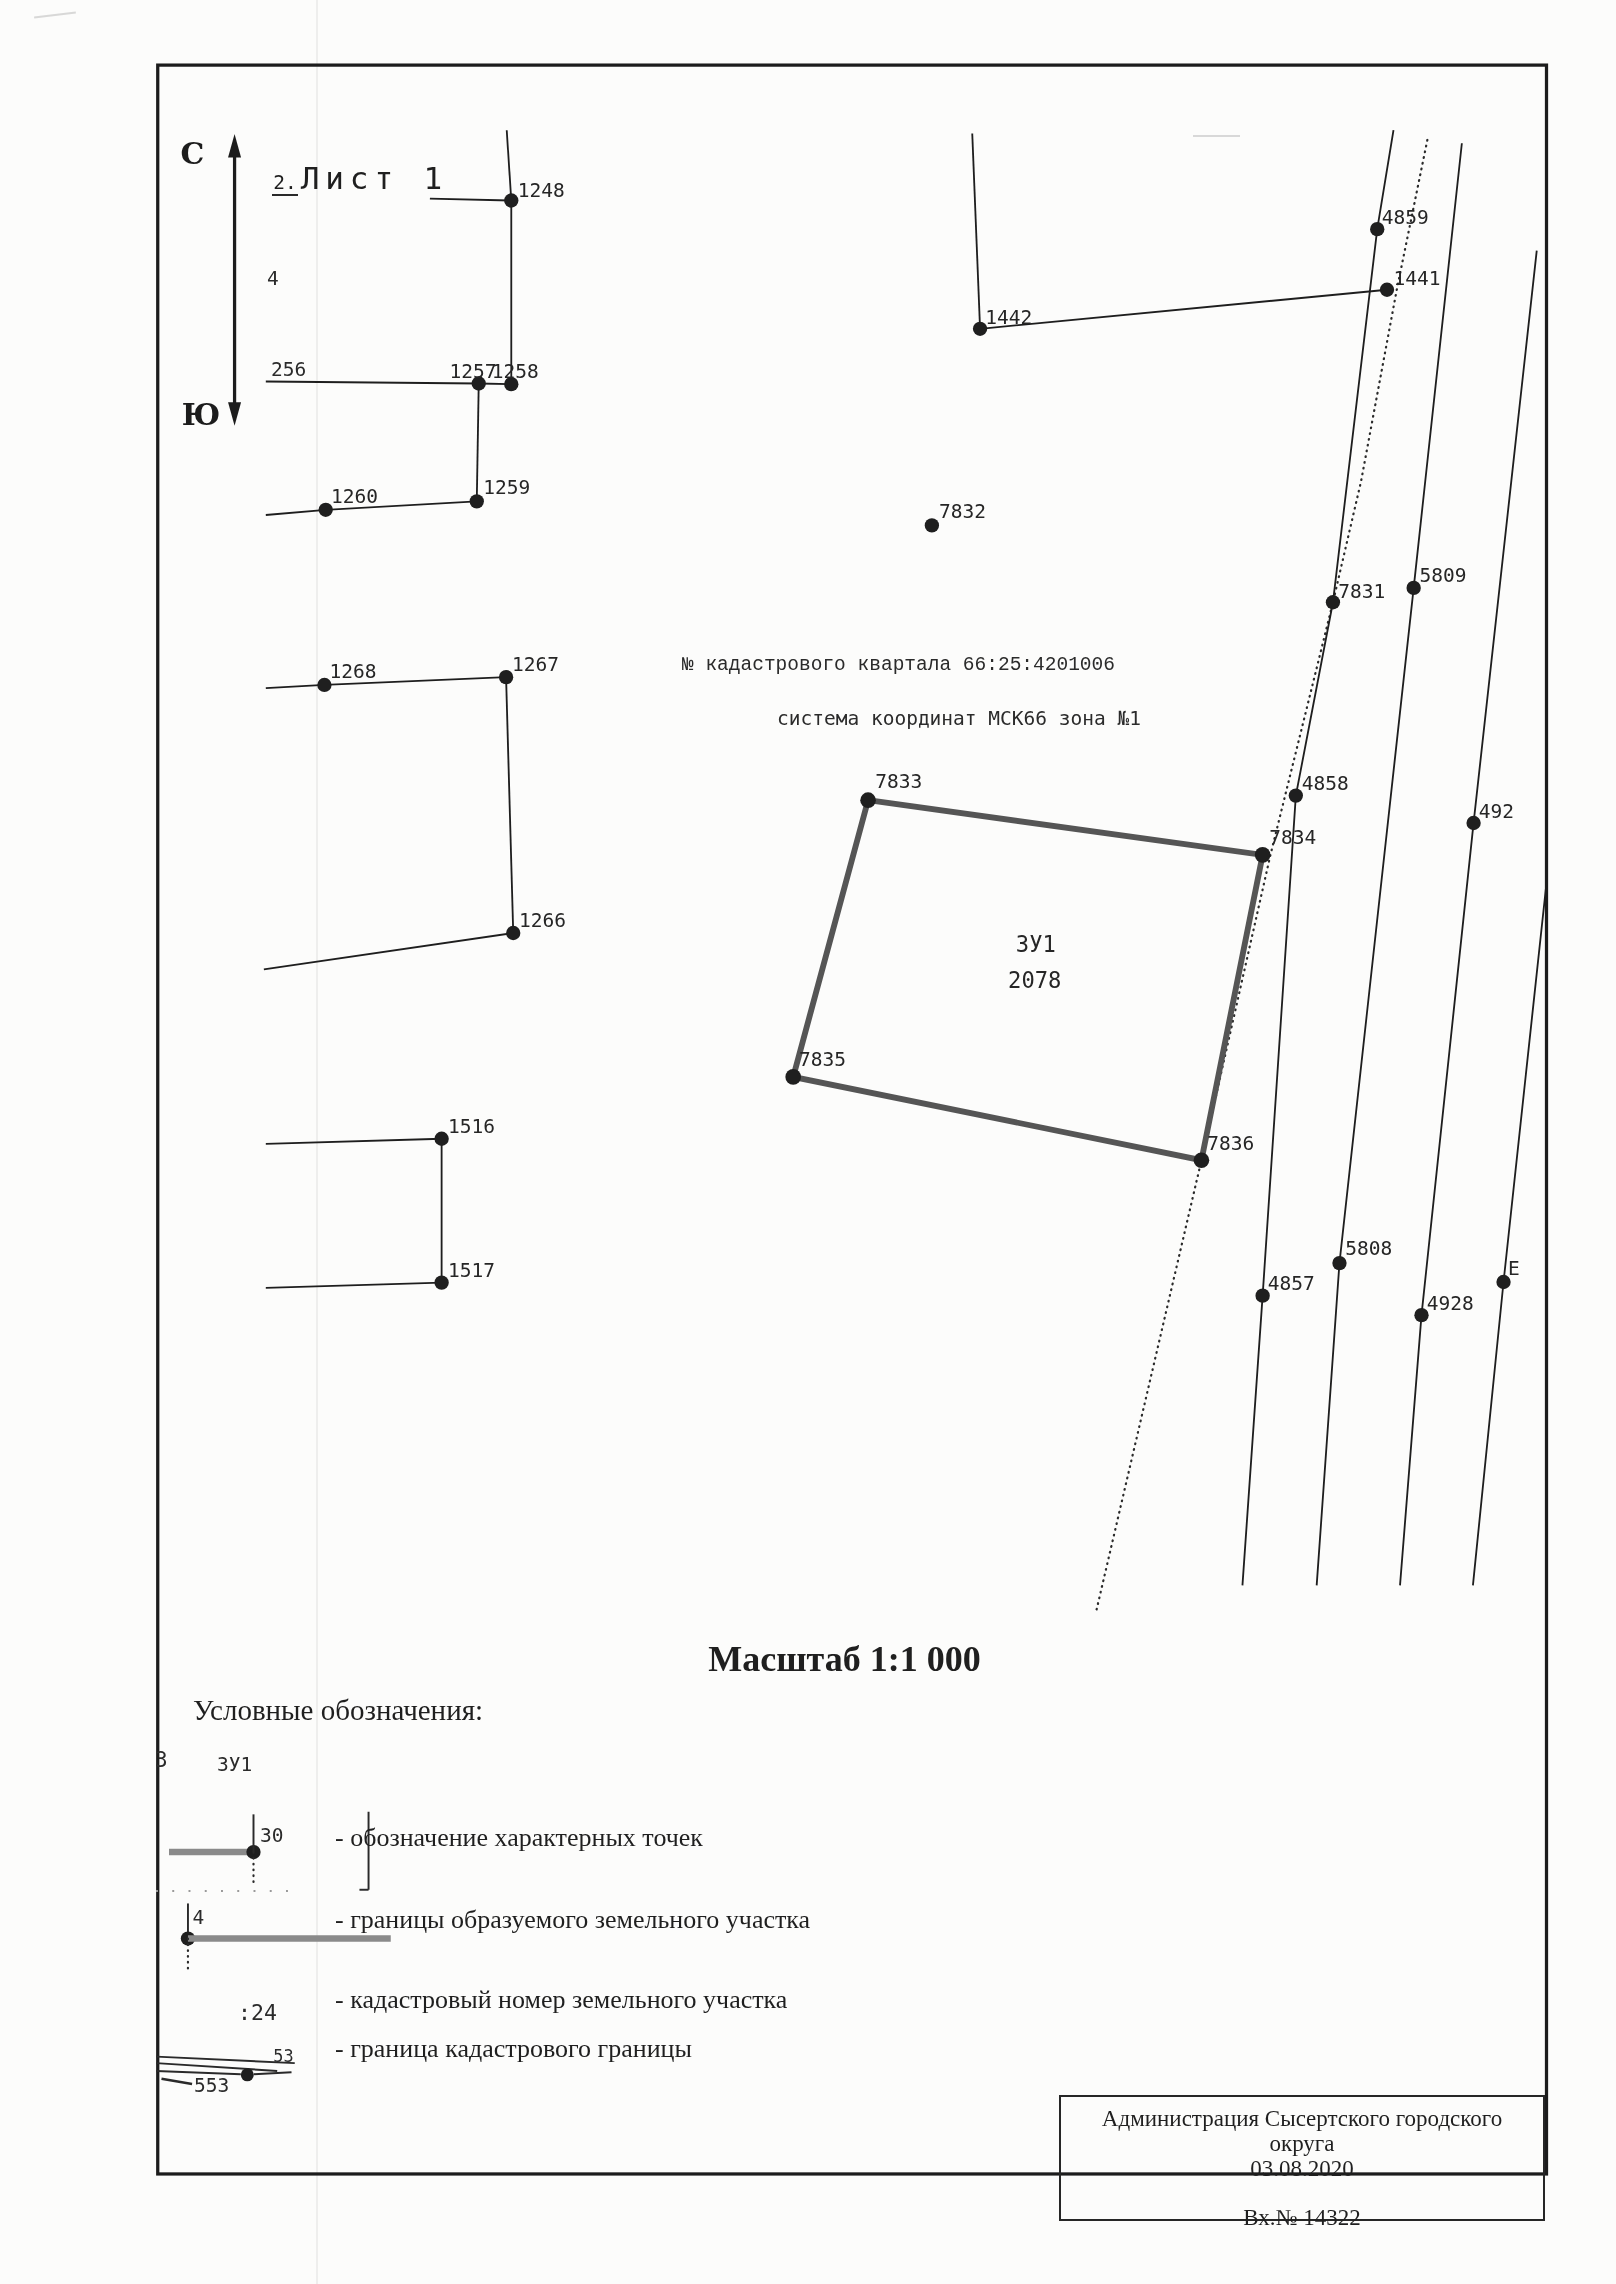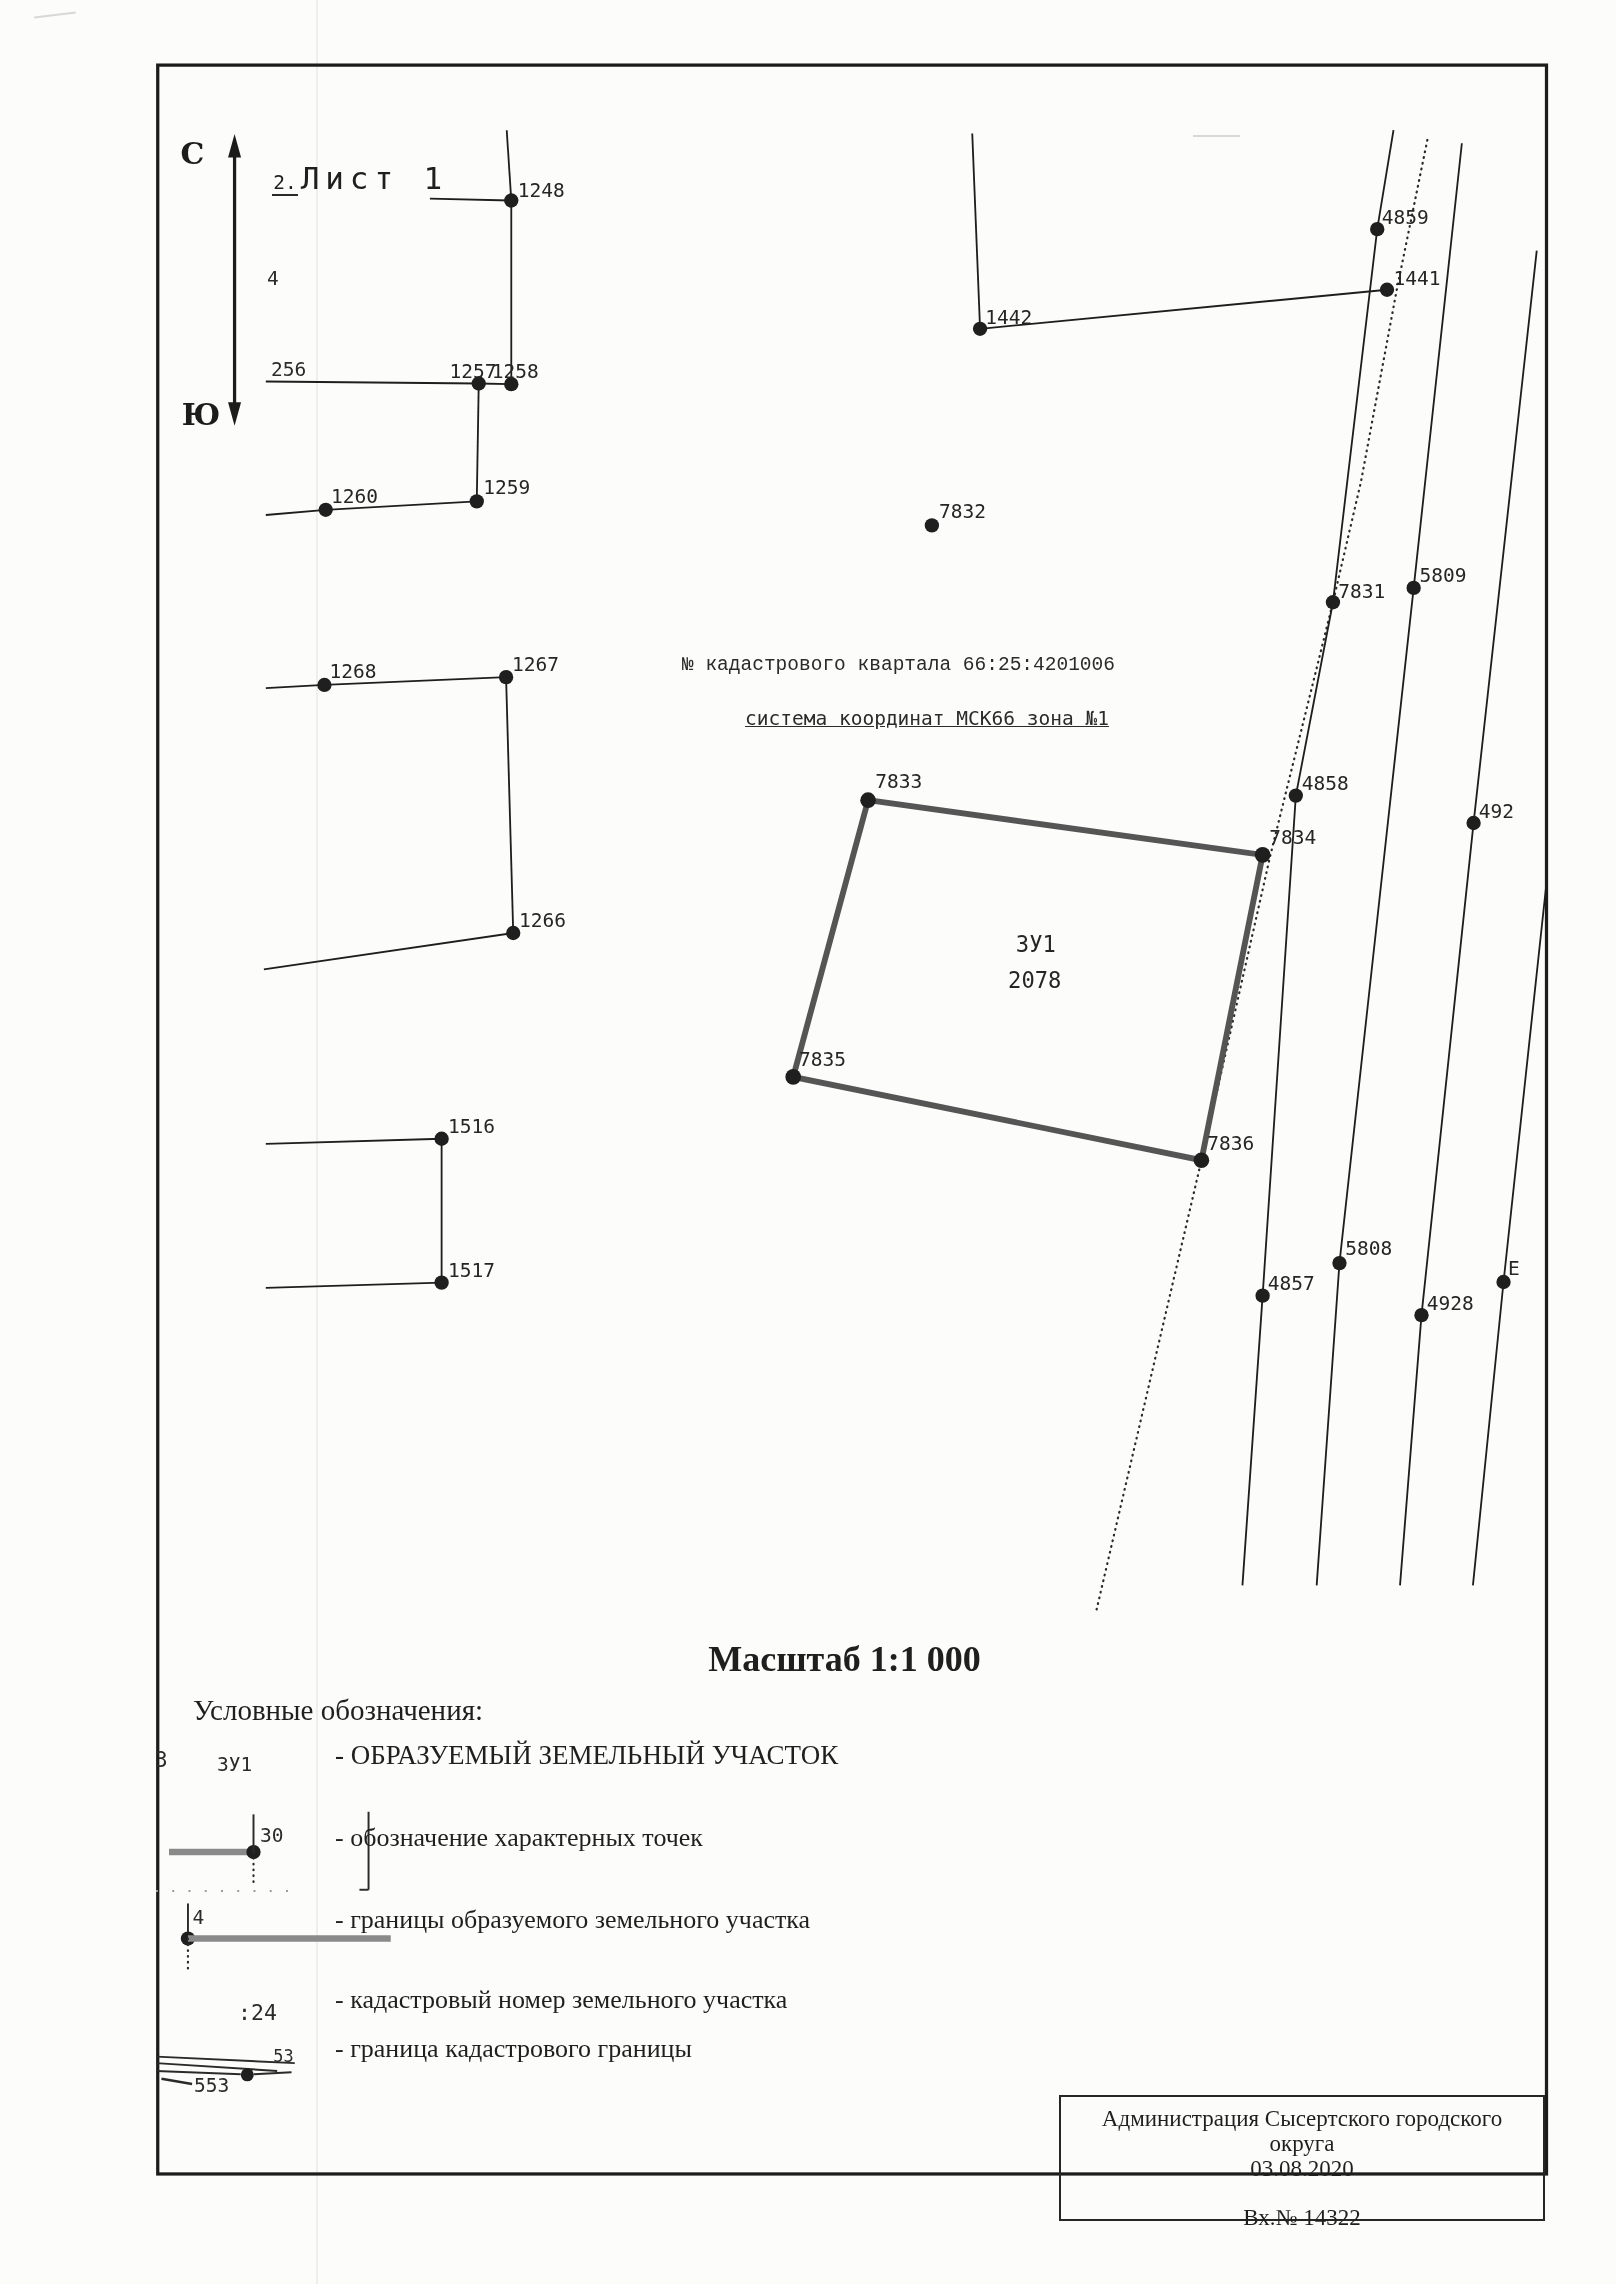--- a/index.html
+++ b/index.html
@@ -136,29 +136,28 @@
         <text x="416" y="578" font-family="DejaVu Sans Mono, monospace" font-size="30" fill="#2b2b2b">256</text>
       </g>
   </svg>
 
   <div class="abs" style="left:272px;top:160px;">
     <span class="sheet-prefix">2.</span>
     <span class="sheet-title">Лист 1</span>
   </div>
 
   <div class="abs map-note" style="left:682px;top:654px;font-family:Liberation Mono, monospace;">№ кадастрового квартала 66:25:4201006</div>
-  <div class="abs map-note" style="left:745px;top:707px;text-decoration:underline;">система координат МСК66 зона №1</div>
+  <div class="abs map-note" style="left:777px;top:707px;">система координат МСК66 зона №1</div>
 
   <div class="abs scale-text" style="left:708px;top:1638px;">Масштаб 1:1 000</div>
 
   <div class="abs legend-title" style="left:193px;top:1694px;">Условные обозначения:</div>
 
   <div class="abs sym-label" style="left:155px;top:1748px;font-size:21px;">3</div>
   <div class="abs sym-label" style="left:217px;top:1753px;font-size:19.5px;">ЗУ1</div>
-  <div class="abs legend-text caps" style="left:335px;top:1740px;">- ОБРАЗУЕМЫЙ ЗЕМЕЛЬНЫЙ УЧАСТОК</div>
 
   <svg class="abs" style="left:156px;top:1805px;" width="234" height="98" viewBox="0 0 360 150">
     <line x1="20" y1="72" x2="150" y2="72" stroke="#8a8a8a" stroke-width="10"></line>
     <circle cx="150" cy="72" r="11" fill="#1f1f1f"></circle>
     <line x1="150" y1="14" x2="150" y2="72" stroke="#2a2a2a" stroke-width="3"></line>
     <line x1="150" y1="72" x2="150" y2="120" stroke="#2a2a2a" stroke-width="3.4" stroke-dasharray="1 8" stroke-linecap="round"></line>
     <line x1="0" y1="132" x2="215" y2="132" stroke="#9a9a9a" stroke-width="3" stroke-dasharray="3 22"></line>
     <line x1="327" y1="10" x2="327" y2="130" stroke="#2a2a2a" stroke-width="3"></line>
     <line x1="313" y1="130" x2="327" y2="130" stroke="#2a2a2a" stroke-width="3"></line>
     <text x="160" y="56" font-family="DejaVu Sans Mono, monospace" font-size="30" fill="#2b2b2b">30</text>

